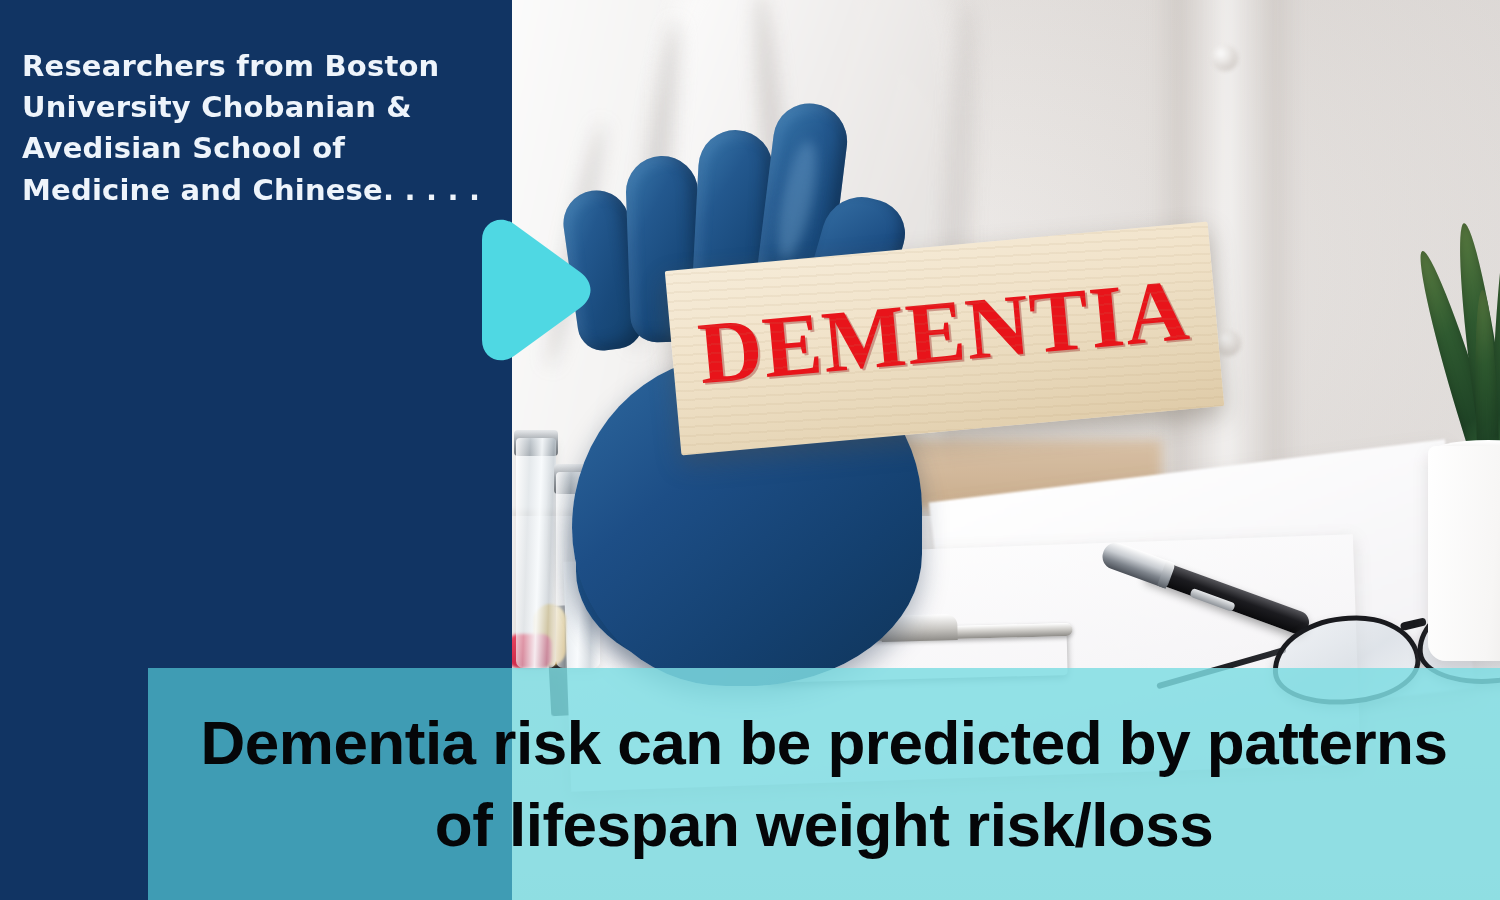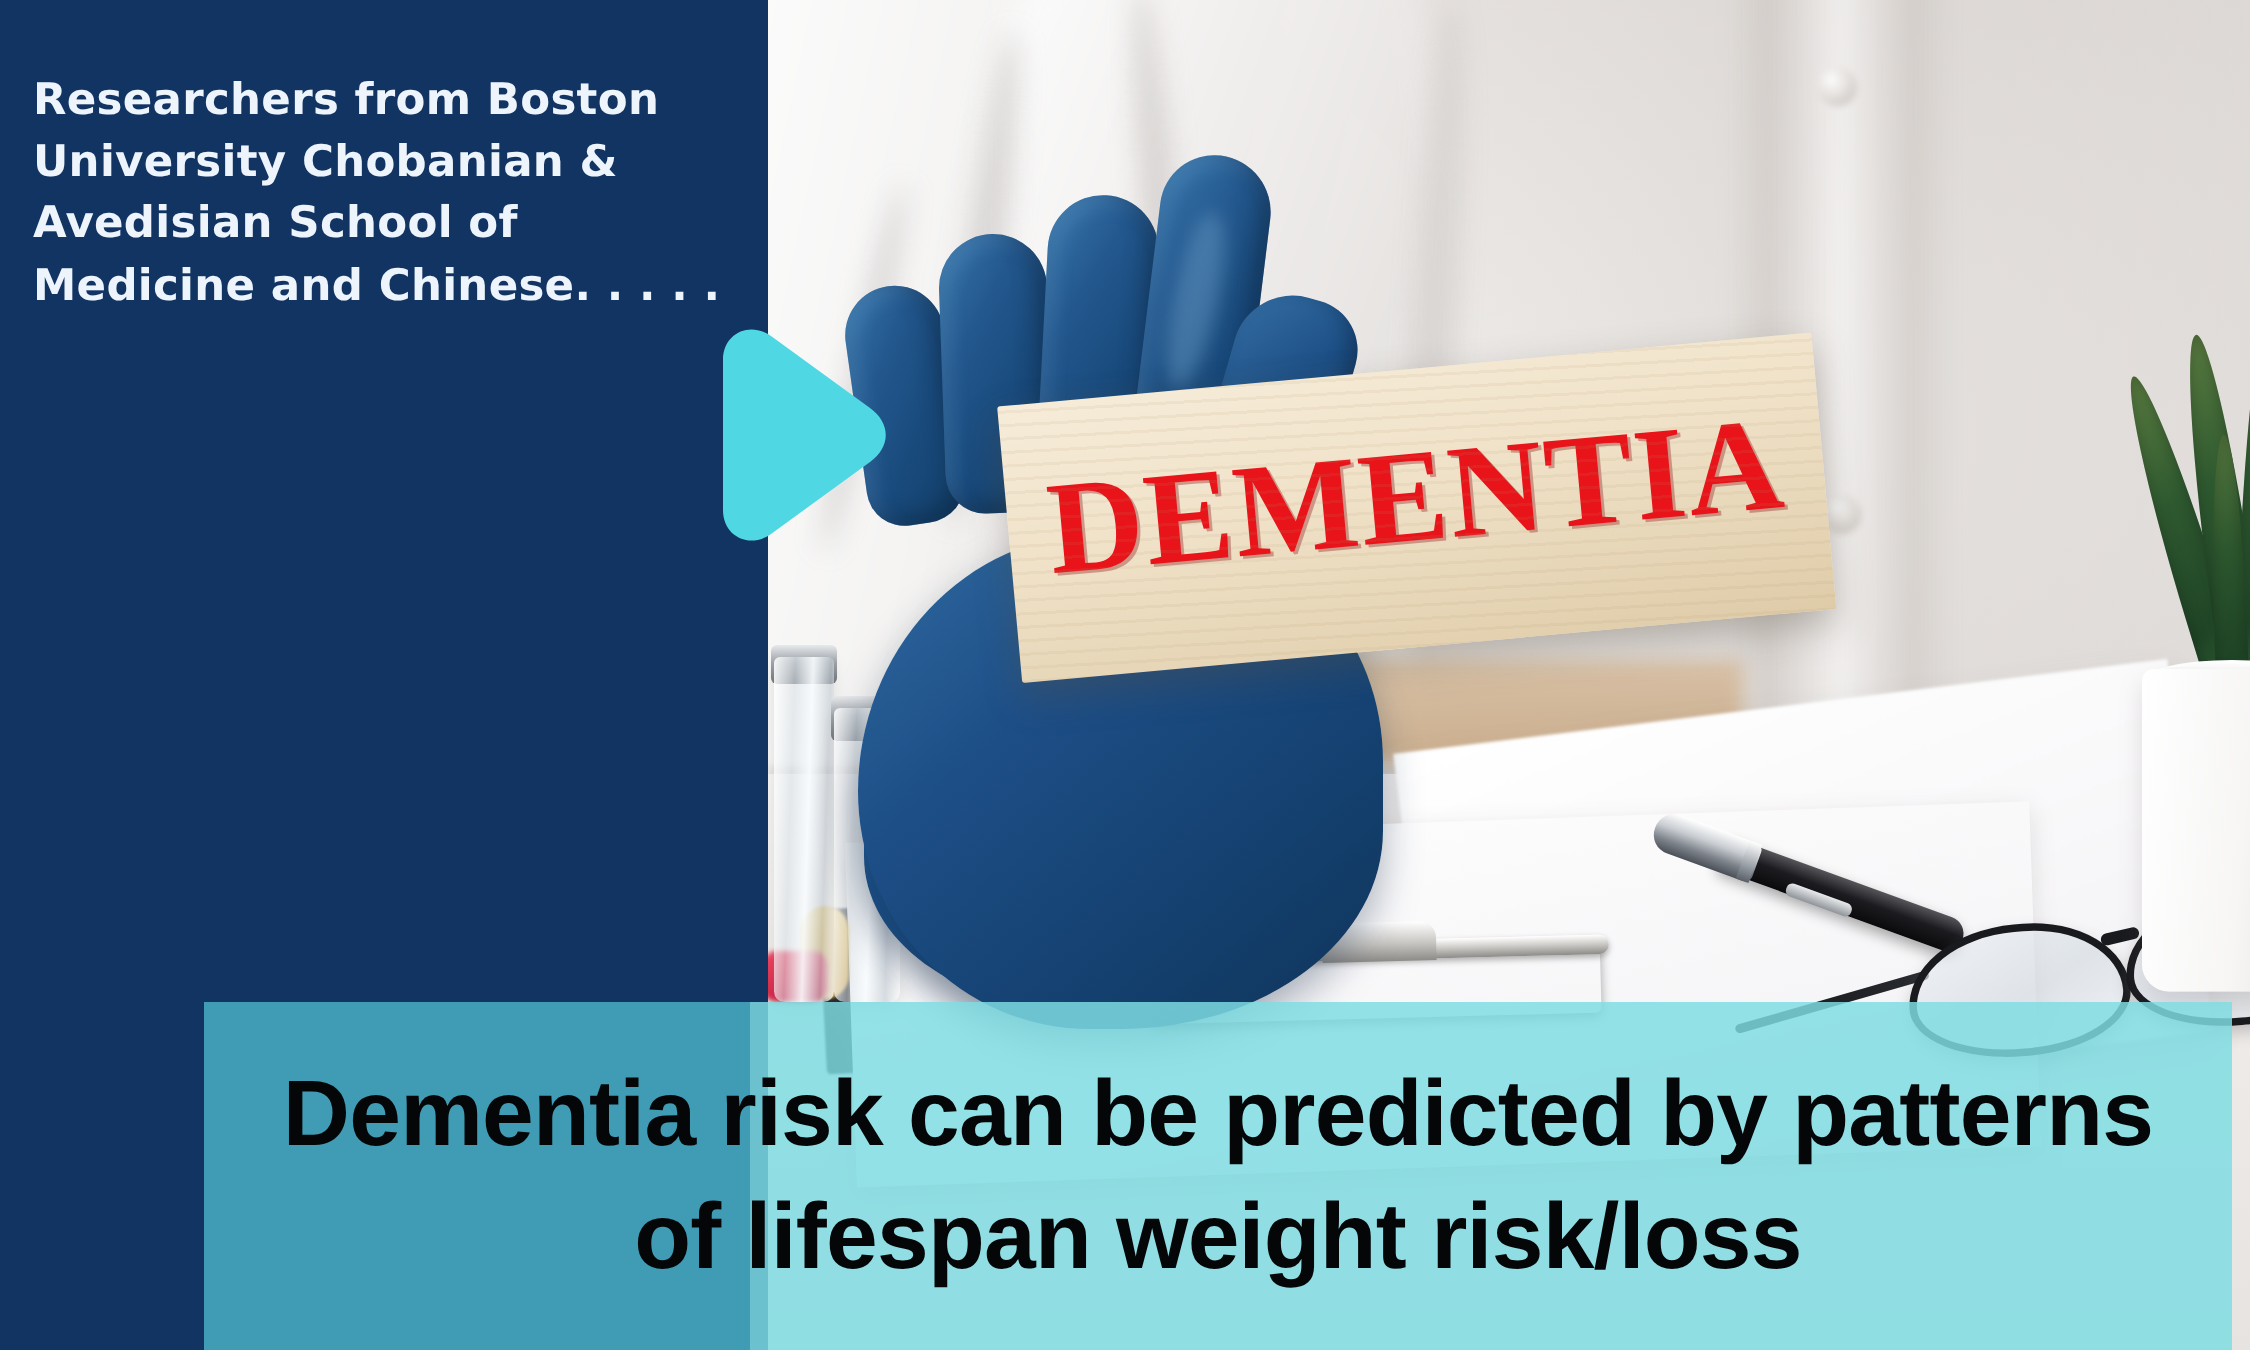--- a/index.html
+++ b/index.html
@@ -299,21 +299,21 @@
   }
 
   
   #play{
     position:absolute;left:462px;top:214px;width:132px;height:152px;
   }
   #play svg{display:block;width:132px;height:152px;}
 
   
   #band{
-    position:absolute;left:136px;top:668px;width:1236px;height:232px;
+    position:absolute;left:148px;top:668px;width:1236px;height:232px;
   }
   #band-left{
     position:absolute;left:0;top:0;width:364px;height:232px;
     background:#3f9cb4;
   }
   #band-right{
     position:absolute;left:364px;top:0;width:988px;height:232px;
     background:rgba(126,221,226,.84);
   }
   #headline{

